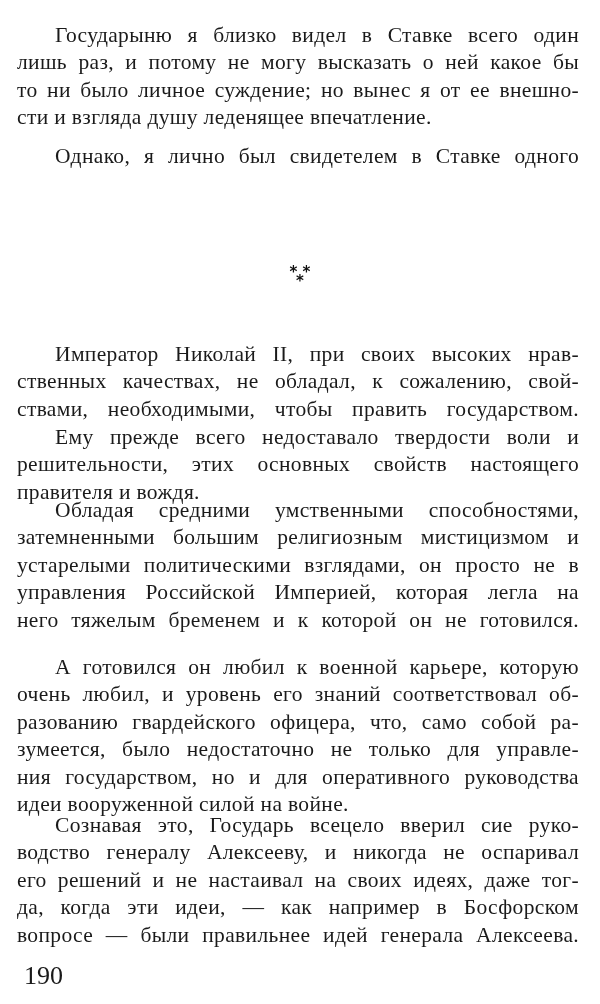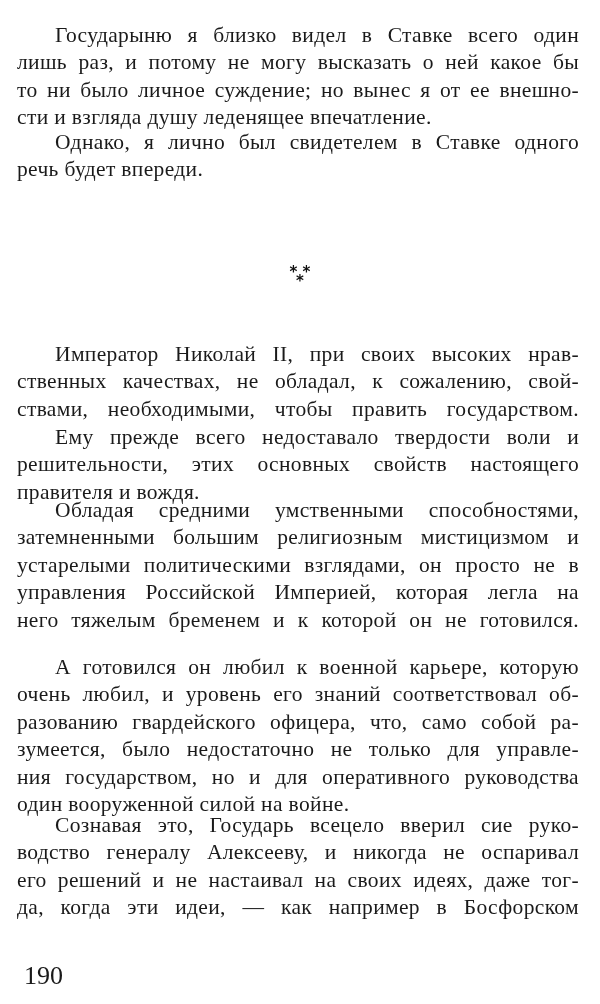--- a/index.html
+++ b/index.html
@@ -35,23 +35,22 @@
 
 <div class="page">
 
   <div class="para" style="top:22px">
     <span class="line first">Государыню я близко видел в Ставке всего один</span>
     <span class="line">лишь раз, и потому не могу высказать о ней какое бы</span>
     <span class="line">то ни было личное суждение; но вынес я от ее внешно-</span>
     <span class="line last">сти и взгляда душу леденящее впечатление.</span>
   </div>
 
-  <div class="para" style="top:129px">
+  <div class="para" style="top:143px">
     <span class="line first">Однако, я лично был свидетелем в Ставке одного</span>
-    <span class="line last">речь будет впереди.</span>
   </div>
 
   <div class="para" style="top:341px">
     <span class="line first">Император Николай II, при своих высоких нрав-</span>
     <span class="line">ственных качествах, не обладал, к сожалению, свой-</span>
     <span class="line">ствами, необходимыми, чтобы править государством.</span>
   </div>
 
   <div class="para" style="top:424px">
     <span class="line first">Ему прежде всего недоставало твердости воли и</span>
@@ -66,28 +65,29 @@
     <span class="line">управления Российской Империей, которая легла на</span>
     <span class="line">него тяжелым бременем и к которой он не готовился.</span>
   </div>
 
   <div class="para" style="top:654px">
     <span class="line first">А готовился он любил к военной карьере, которую</span>
     <span class="line">очень любил, и уровень его знаний соответствовал об-</span>
     <span class="line">разованию гвардейского офицера, что, само собой ра-</span>
     <span class="line">зумеется, было недостаточно не только для управле-</span>
     <span class="line">ния государством, но и для оперативного руководства</span>
-    <span class="line last">один вооруженной силой на войне.</span>
+    <span class="line last">идеи вооруженной силой на войне.</span>
   </div>
 
   <div class="para" style="top:812px">
     <span class="line first">Сознавая это, Государь всецело вверил сие руко-</span>
     <span class="line">водство генералу Алексееву, и никогда не оспаривал</span>
     <span class="line">его решений и не настаивал на своих идеях, даже тог-</span>
     <span class="line">да, когда эти идеи, — как например в Босфорском</span>
+    <span class="line">вопросе — были правильнее идей генерала Алексеева.</span>
   </div>
 
 </div>
 
 <div class="asterism">
   <span>* *</span>
   <span>*</span>
 </div>
 
 <div class="page-number">190</div>

